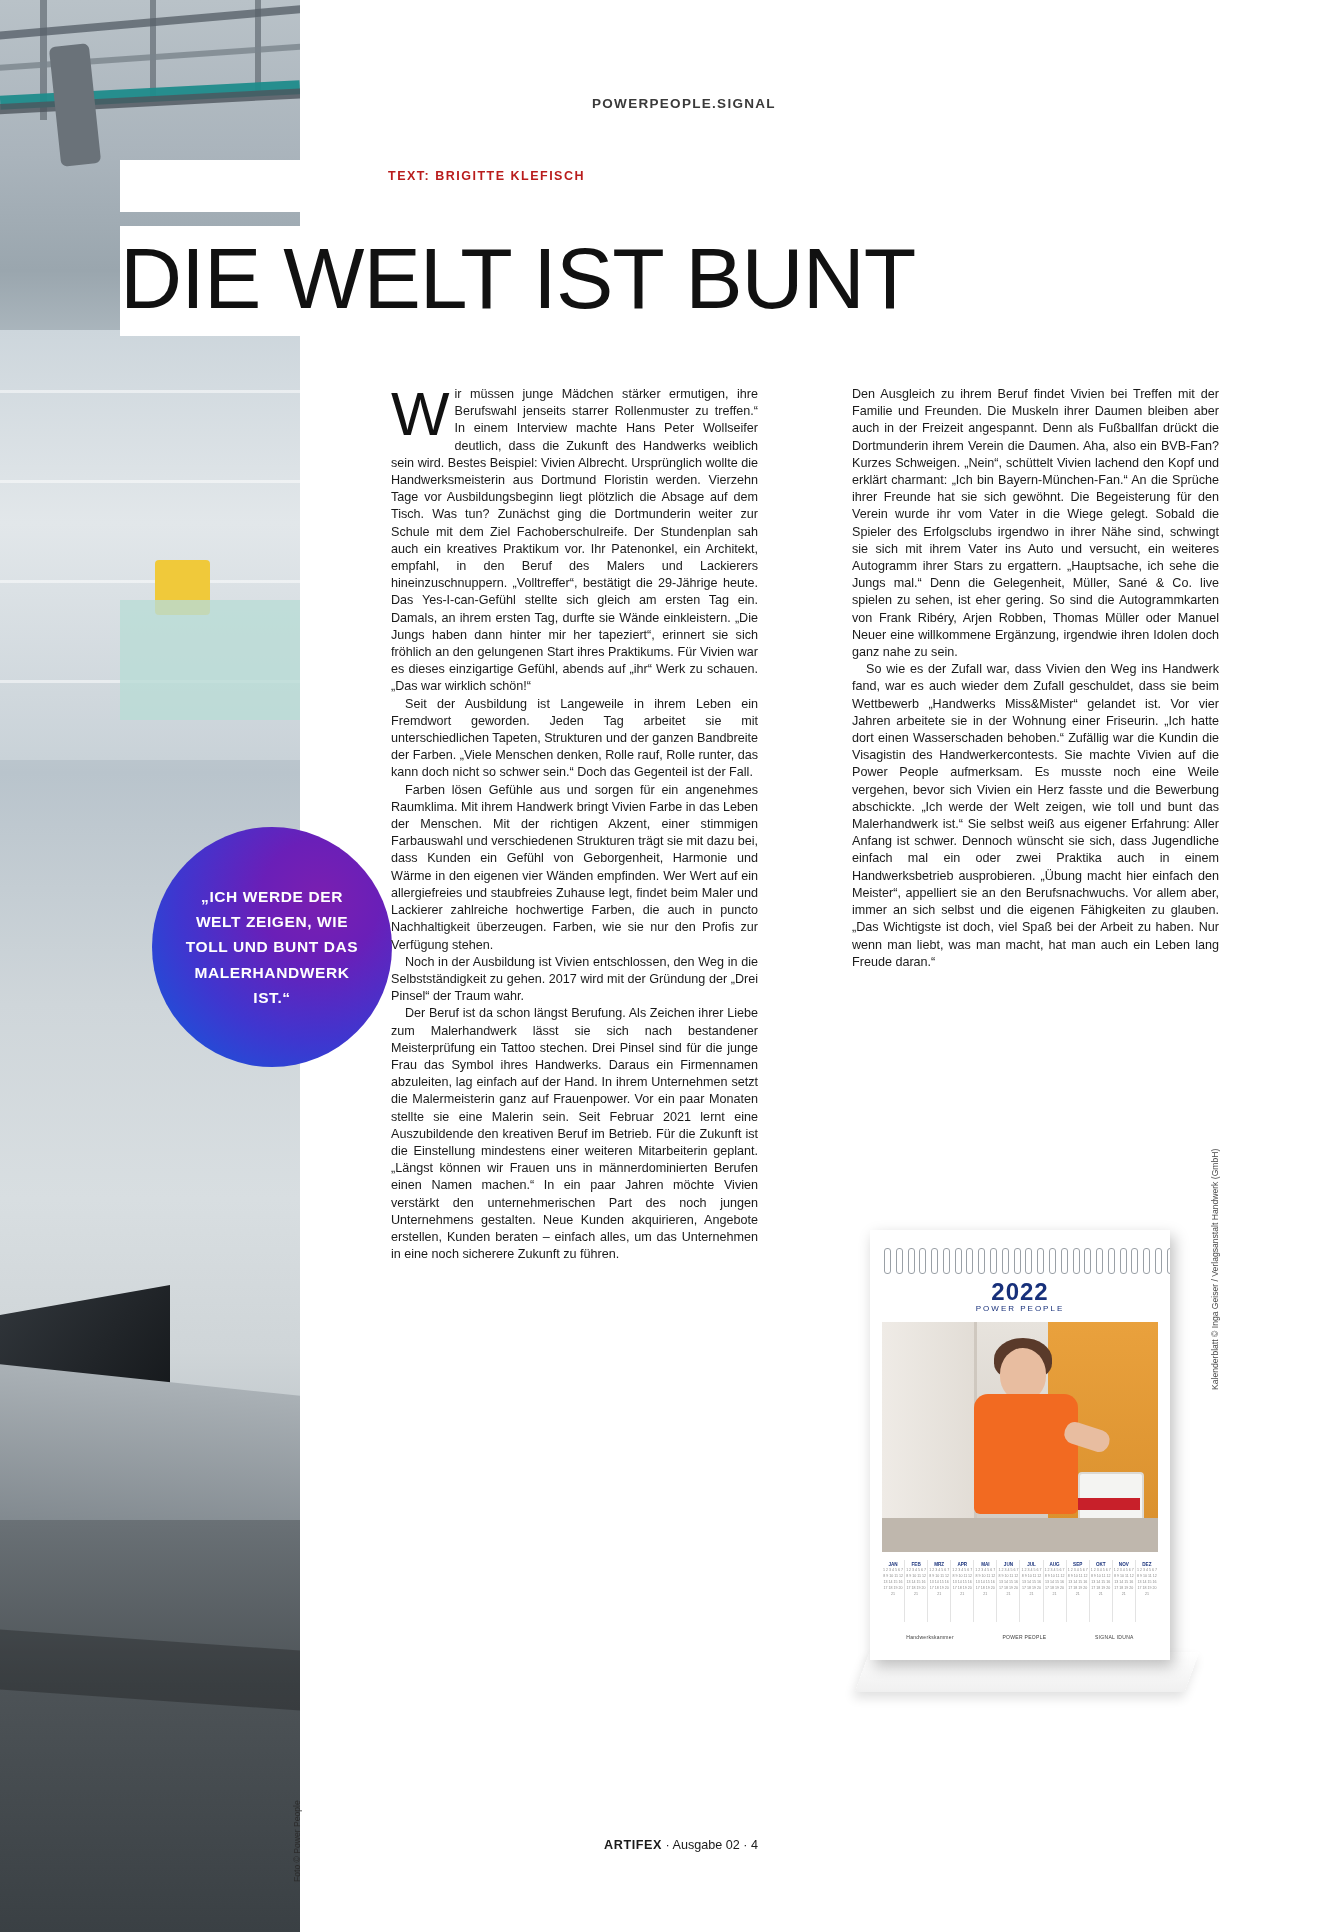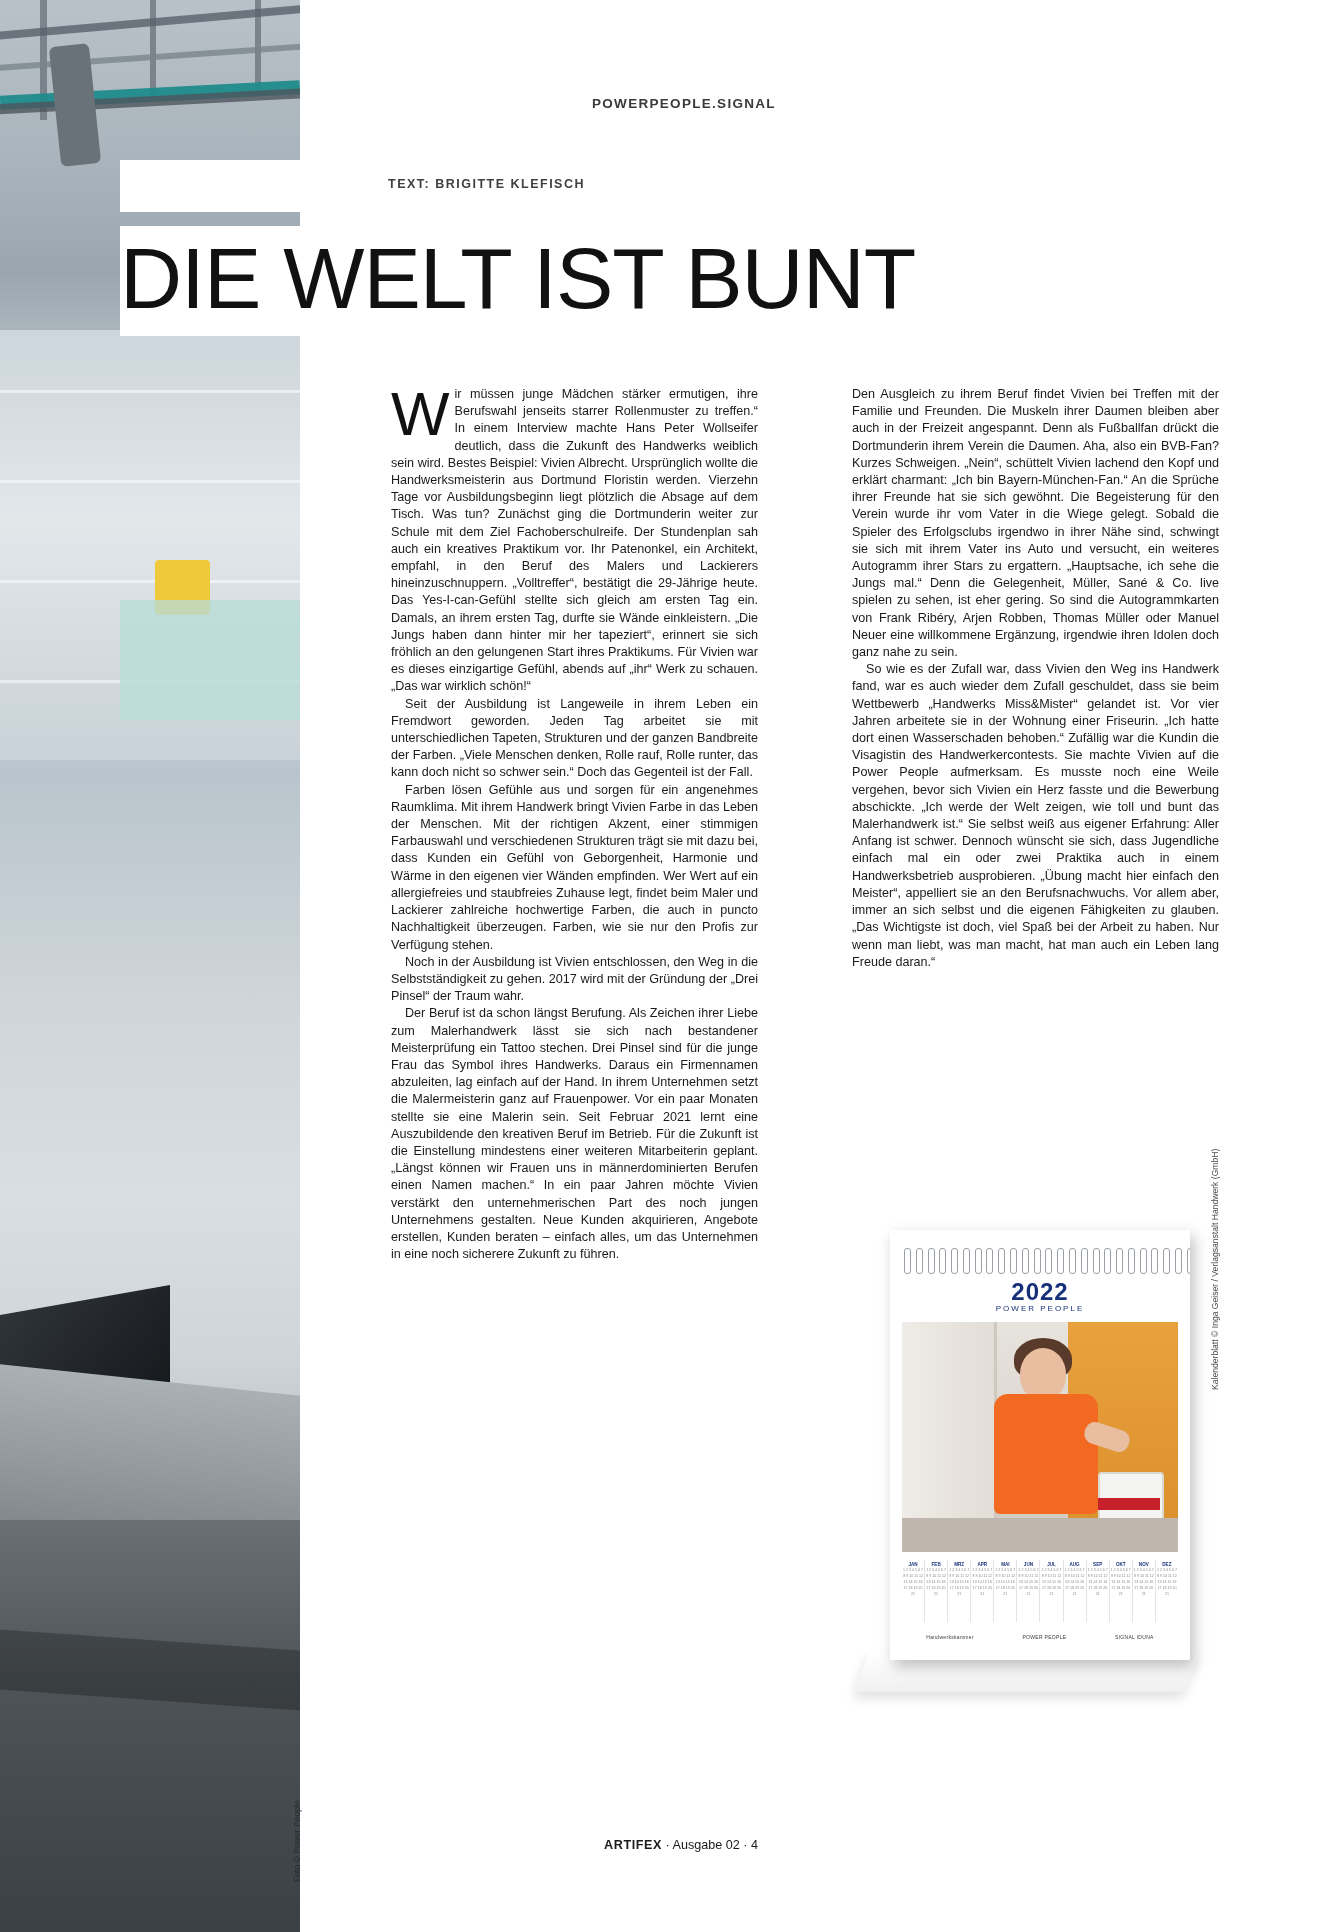--- a/index.html
+++ b/index.html
@@ -112,24 +112,24 @@
     left: 592px;
     top: 96px;
     font-size: 13.5px;
     letter-spacing: 1.3px;
     color: #3a3a3a;
     font-weight: bold;
   }
   .byline {
     position: absolute;
     left: 388px;
-    top: 177px;
+    top: 169px;
     font-size: 12.5px;
     letter-spacing: 1.5px;
-    color: #404040;
+    color: #b91c1c;
     font-weight: bold;
   }
   .headline-wrap {
     position: absolute;
     left: 120px;
     top: 226px;
     width: 1090px;
     height: 110px;
     background: #ffffff;
   }
@@ -188,21 +188,20 @@
     width: 330px;
     height: 500px;
   }
   .cal-body {
     position: absolute;
     left: 8px; top: 30px;
     width: 300px; height: 430px;
     background: #ffffff;
     box-shadow: 4px 6px 14px rgba(0,0,0,.25);
     overflow: hidden;
-    margin-left: 20px;
   }
   .cal-spiral {
     position: absolute;
     left: 14px; top: 18px;
     width: 290px; height: 22px;
     display: flex;
     justify-content: space-between;
   }
   .cal-spiral i {
     display: block;
@@ -377,20 +376,23 @@
   <div class="headline-mask2"></div>
   <div class="headline-mask"></div>
 
   <div class="kicker">POWERPEOPLE.SIGNAL</div>
   <div class="byline">TEXT: BRIGITTE KLEFISCH</div>
 
   <div class="headline-wrap">
     <div class="headline">DIE WELT IST BUNT</div>
   </div>
 
+  <div class="quote-badge">
+    <span>„Ich werde der Welt zeigen, wie toll und bunt das Malerhandwerk ist.“</span>
+  </div>
 
   <div class="col col-left">
     <p class="first"><span class="dropcap">W</span><span>ir müssen junge Mädchen stärker ermutigen, ihre Berufswahl jenseits starrer Rollenmuster zu treffen.“ In einem Interview machte Hans Peter Wollseifer deutlich, dass die Zukunft des Handwerks weiblich sein wird. Bestes Beispiel: Vivien Albrecht. Ursprünglich wollte die Handwerksmeisterin aus Dortmund Floristin werden. Vierzehn Tage vor Ausbildungsbeginn liegt plötzlich die Absage auf dem Tisch. Was tun? Zunächst ging die Dortmunderin weiter zur Schule mit dem Ziel Fachoberschulreife. Der Stundenplan sah auch ein kreatives Praktikum vor. Ihr Patenonkel, ein Architekt, empfahl, in den Beruf des Malers und Lackierers hineinzuschnuppern. „Volltreffer“, bestätigt die 29-Jährige heute. Das Yes-I-can-Gefühl stellte sich gleich am ersten Tag ein. Damals, an ihrem ersten Tag, durfte sie Wände einkleistern. „Die Jungs haben dann hinter mir her tapeziert“, erinnert sie sich fröhlich an den gelungenen Start ihres Praktikums. Für Vivien war es dieses einzigartige Gefühl, abends auf „ihr“ Werk zu schauen. „Das war wirklich schön!“</span></p>
     <p>Seit der Ausbildung ist Langeweile in ihrem Leben ein Fremdwort geworden. Jeden Tag arbeitet sie mit unterschiedlichen Tapeten, Strukturen und der ganzen Bandbreite der Farben. „Viele Menschen denken, Rolle rauf, Rolle runter, das kann doch nicht so schwer sein.“ Doch das Gegenteil ist der Fall.</p>
     <p>Farben lösen Gefühle aus und sorgen für ein angenehmes Raumklima. Mit ihrem Handwerk bringt Vivien Farbe in das Leben der Menschen. Mit der richtigen Akzent, einer stimmigen Farbauswahl und verschiedenen Strukturen trägt sie mit dazu bei, dass Kunden ein Gefühl von Geborgenheit, Harmonie und Wärme in den eigenen vier Wänden empfinden. Wer Wert auf ein allergiefreies und staubfreies Zuhause legt, findet beim Maler und Lackierer zahlreiche hochwertige Farben, die auch in puncto Nachhaltigkeit überzeugen. Farben, wie sie nur den Profis zur Verfügung stehen.</p>
     <p>Noch in der Ausbildung ist Vivien entschlossen, den Weg in die Selbstständigkeit zu gehen. 2017 wird mit der Gründung der „Drei Pinsel“ der Traum wahr.</p>
     <p>Der Beruf ist da schon längst Berufung. Als Zeichen ihrer Liebe zum Malerhandwerk lässt sie sich nach bestandener Meisterprüfung ein Tattoo stechen. Drei Pinsel sind für die junge Frau das Symbol ihres Handwerks. Daraus ein Firmennamen abzuleiten, lag einfach auf der Hand. In ihrem Unternehmen setzt die Malermeisterin ganz auf Frauenpower. Vor ein paar Monaten stellte sie eine Malerin sein. Seit Februar 2021 lernt eine Auszubildende den kreativen Beruf im Betrieb. Für die Zukunft ist die Einstellung mindestens einer weiteren Mitarbeiterin geplant. „Längst können wir Frauen uns in männerdominierten Berufen einen Namen machen.“ In ein paar Jahren möchte Vivien verstärkt den unternehmerischen Part des noch jungen Unternehmens gestalten. Neue Kunden akquirieren, Angebote erstellen, Kunden beraten – einfach alles, um das Unternehmen in eine noch sicherere Zukunft zu führen.</p>
   </div>
 
   <div class="col col-right">

